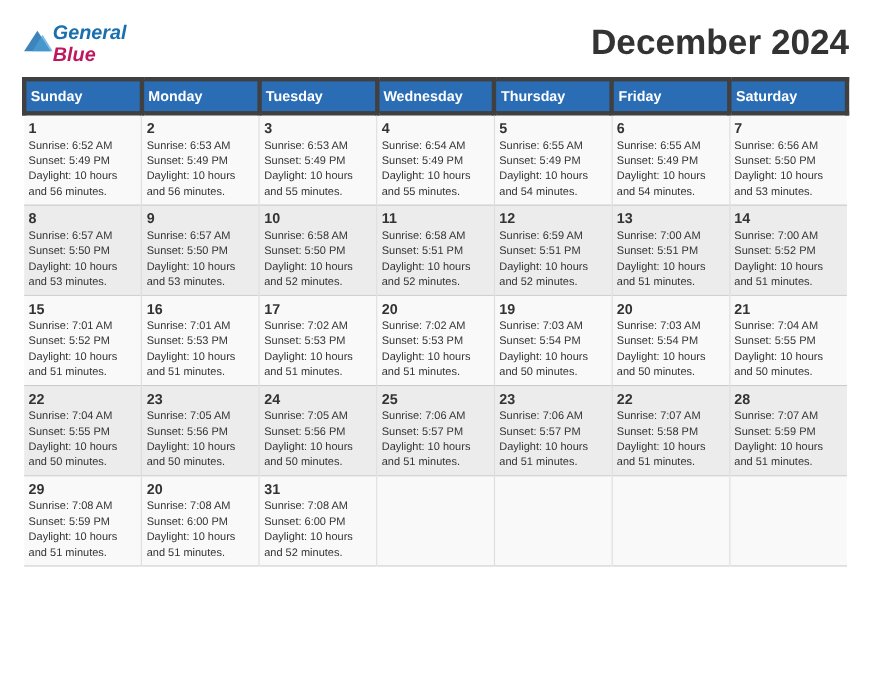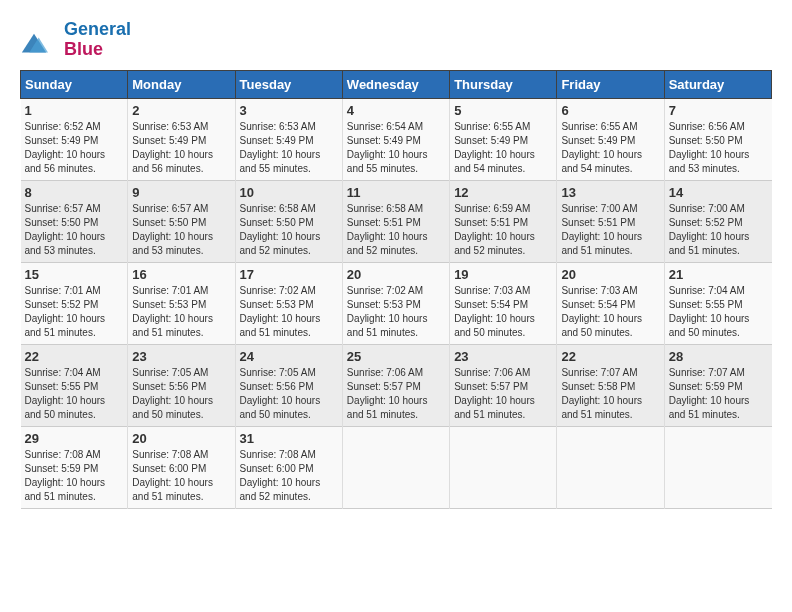--- a/index.html
+++ b/index.html
@@ -11,22 +11,23 @@
       padding: 20px;
     }
     .header {
       display: flex;
       justify-content: space-between;
       align-items: flex-start;
       margin-bottom: 10px;
     }
     .logo {
       display: flex;
-      align-items: flex-end;
-      gap: 16px;
+      align-items: center;
+      gap: 0;
+      font-style: italic;
     }
     .logo-text {
       font-size: 18px;
       font-weight: bold;
       color: #333;
       line-height: 1.1;
     }
     .logo-text span {
       color: #1a6faf;
     }
@@ -53,21 +54,21 @@
     }
     thead tr {
       background-color: #2a6db5;
       color: white;
     }
     thead th {
       padding: 6px 4px;
       font-size: 13px;
       font-weight: bold;
       text-align: left;
-      border: 1px solid #404040;
+      border: 4px solid #404040;
     }
     tbody tr {
       border-bottom: 1px solid #ccc;
     }
     tbody tr:nth-child(odd) {
       background-color: #f9f9f9;
     }
     tbody tr:nth-child(even) {
       background-color: #ececec;
     }
@@ -101,20 +102,21 @@
     <svg class="logo-icon" viewBox="0 0 30 30">
       <polygon points="15,2 28,22 2,22" fill="#1a6faf" opacity="0.85"></polygon>
       <polygon points="20,6 30,22 10,22" fill="#4a9fd4" opacity="0.7"></polygon>
     </svg>
     <div class="logo-text">
       <div><span>General</span></div>
       <div><span style="color:#be185d">Blue</span></div>
     </div>
   </div>
   <div class="title-block">
+    <div class="month-title">December 2024</div>
   </div>
 </div>
 
 <table>
   <thead>
     <tr>
       <th>Sunday</th>
       <th>Monday</th>
       <th>Tuesday</th>
       <th>Wednesday</th>

